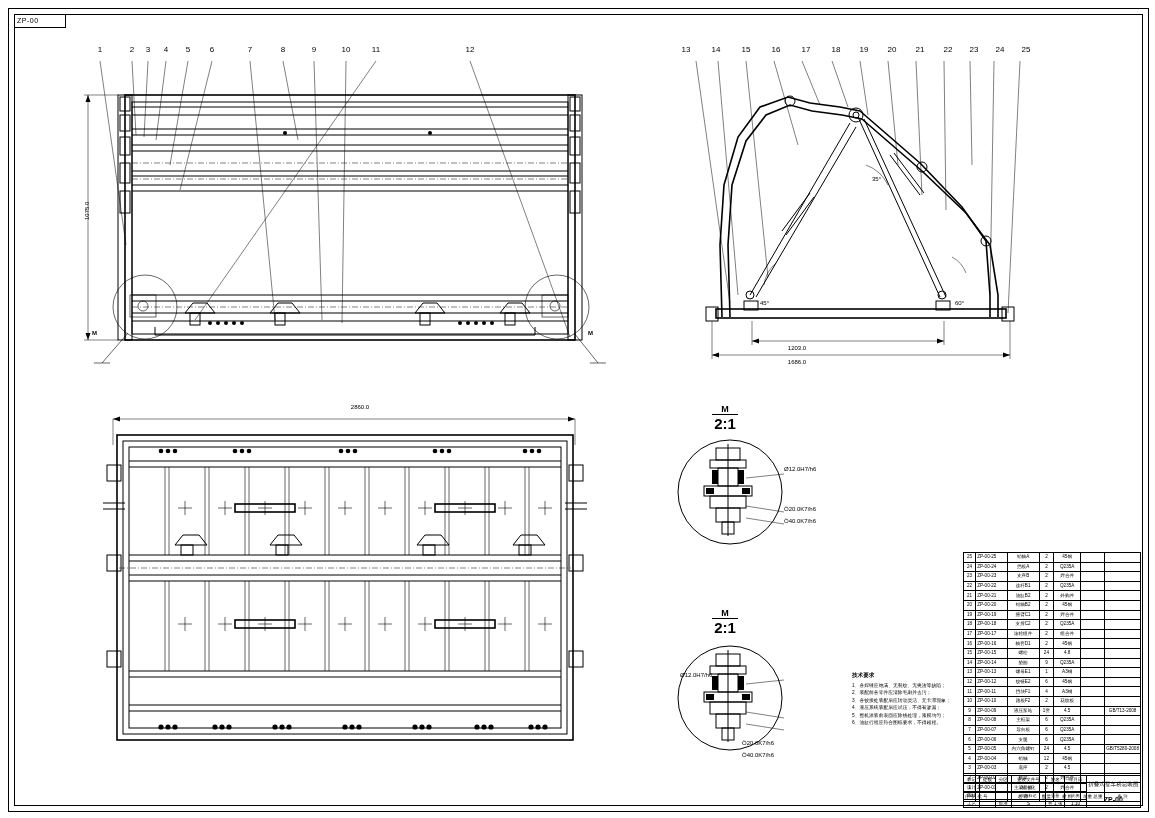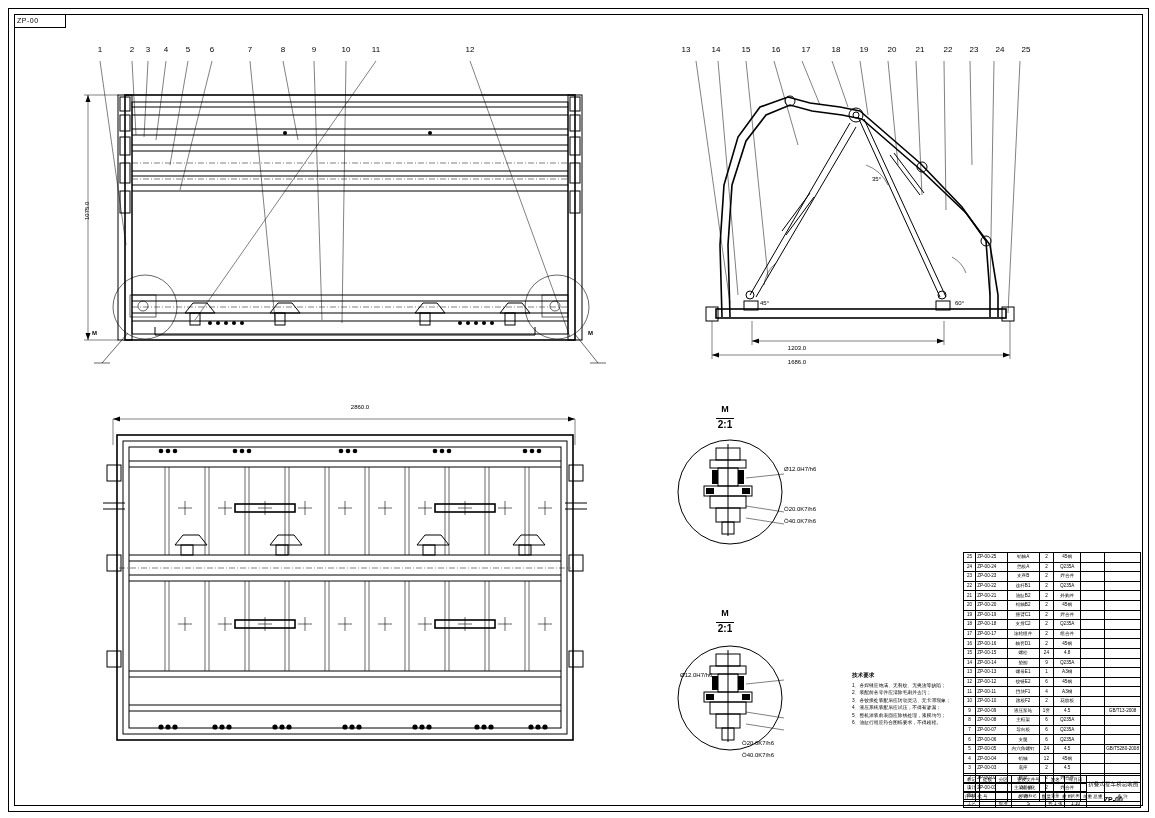--- a/index.html
+++ b/index.html
@@ -15,21 +15,21 @@
   .dim{font-size:6px;}
   svg{position:absolute;left:0;top:0;overflow:visible;}
   .ln{stroke:#000;fill:none;}
   .w1{stroke-width:1;}
   .w15{stroke-width:1.6;}
   .w05{stroke-width:.6;}
   .thin{stroke-width:.5;}
   .dash{stroke-dasharray:6 2 1 2;}
   .fillblk{fill:#000;stroke:none;}
   .viewlabel{font-size:9px;font-weight:bold;text-align:center;}
-  .viewscale{font-size:10px;font-weight:bold;text-align:center;border-top:1px solid #000;display:inline-block;padding:0 2px;}
+  .viewscale{font-size:15px;font-weight:bold;text-align:center;border-top:1px solid #000;display:inline-block;padding:0 2px;}
   table.bomt{border-collapse:collapse;font-size:4.6px;width:178px;}
   table.bomt td{border:.5px solid #000;height:8.6px;padding:0 1px;overflow:hidden;white-space:nowrap;line-height:8px;}
   .c0{width:9px;text-align:center;}
   .c1{width:34px;}
   .c2{width:33px;text-align:center;}
   .c3{width:13px;text-align:center;}
   .c4{width:30px;text-align:center;}
   .c5{width:22px;text-align:center;}
   .c6{width:31px;text-align:center;}
   table.tb{border-collapse:collapse;font-size:4.6px;width:178px;}

